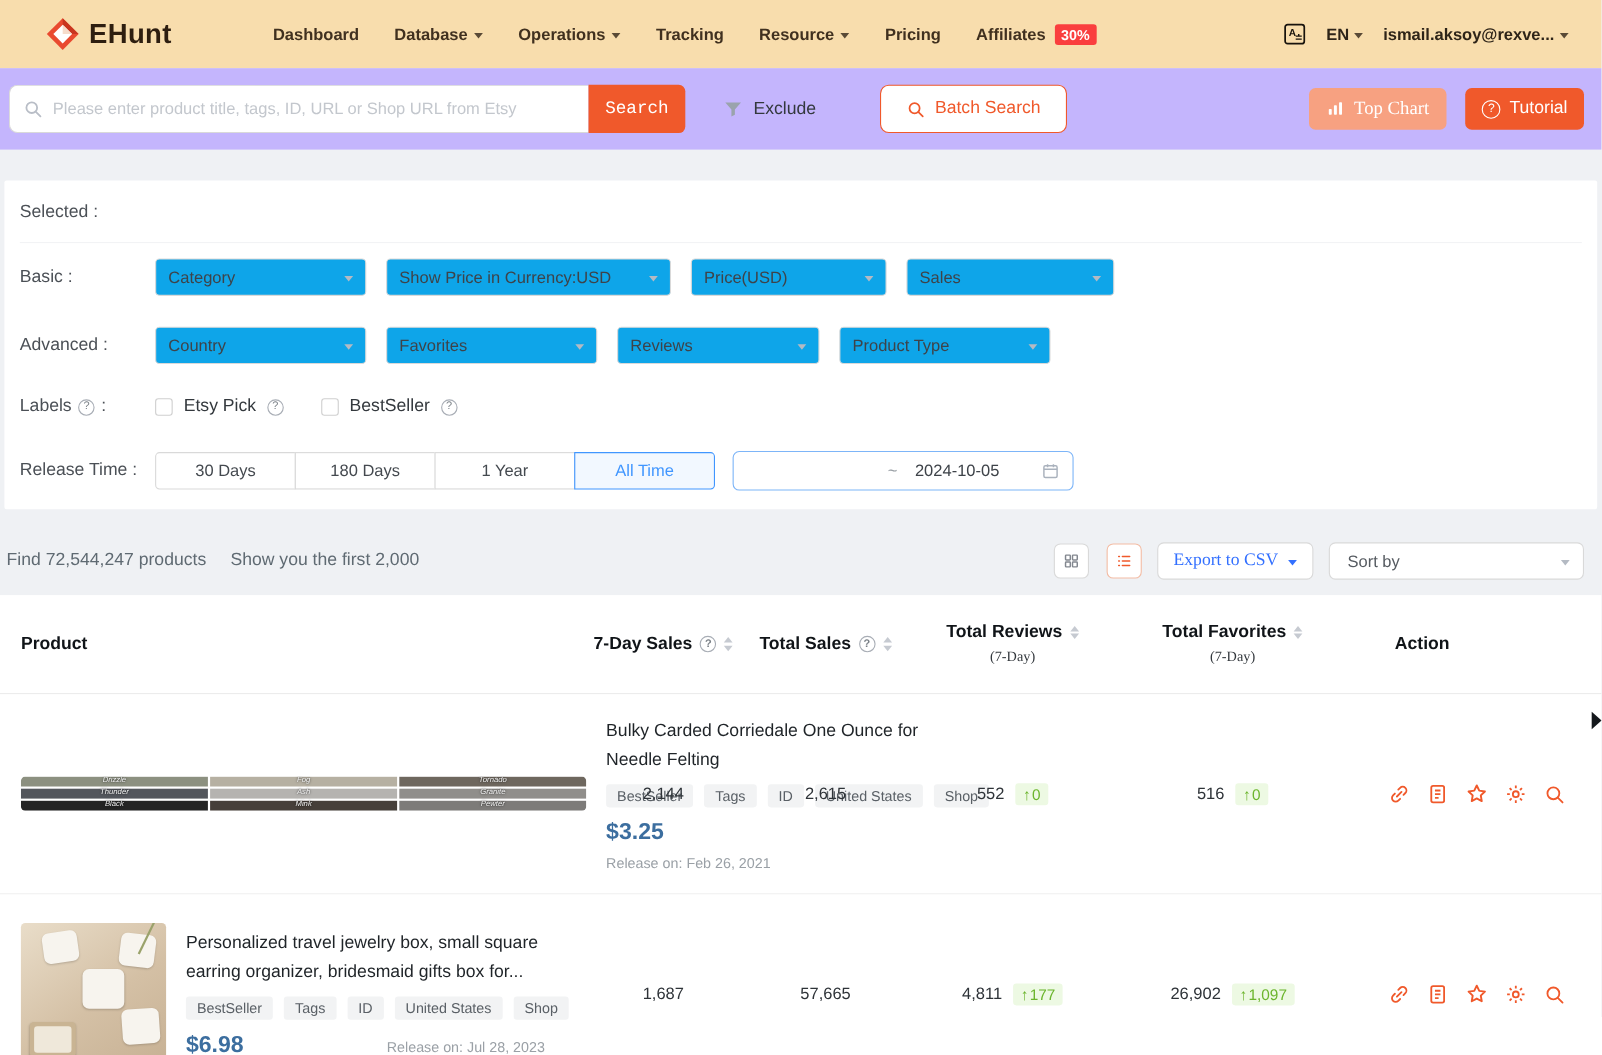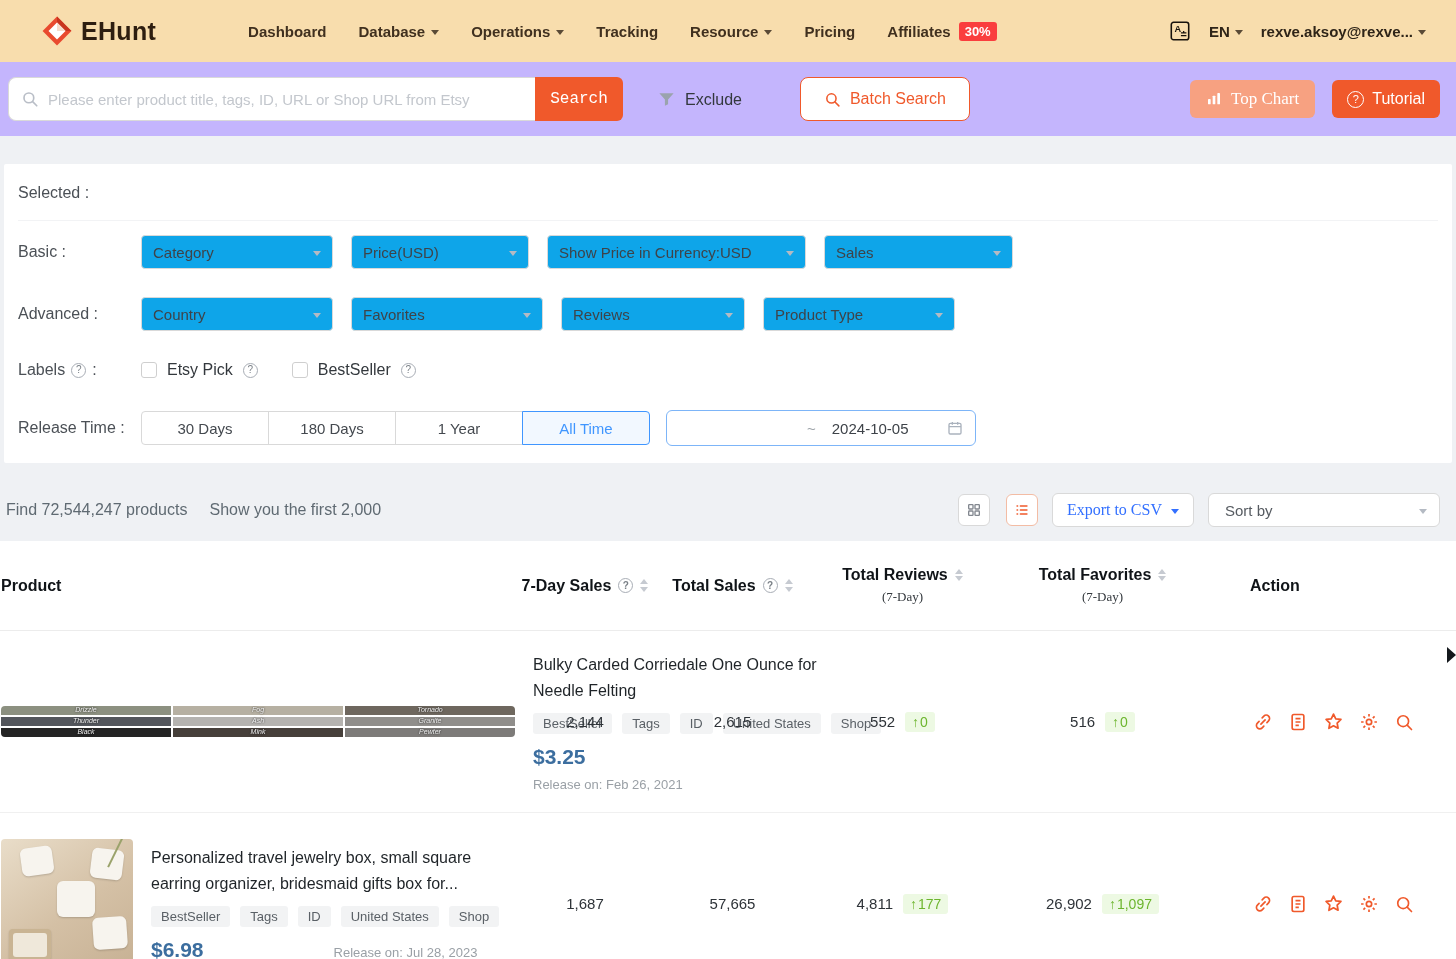--- a/index.html
+++ b/index.html
@@ -60,21 +60,21 @@
   .found{font-size:16px;color:#5f6a72}
   .shown{font-size:16px;color:#5f6a72;margin-left:22px}
   .vbtn{width:32px;height:32px;border:1px solid #d9d9d9;border-radius:6px;background:#fff;display:flex;align-items:center;justify-content:center;cursor:pointer}
   .vbtn.gridv{margin-left:auto}
   .vbtn.listv{margin-left:16px;border-color:#f3bca4}
   .btn-export{margin-left:14px;height:34px;border:1px solid #d9d9d9;border-radius:6px;background:#fff;display:flex;align-items:center;gap:9px;padding:0 14px;font-family:"Liberation Serif",serif;font-size:16px;color:#3370ff;cursor:pointer}
   .btn-sort{margin-left:14px;width:232px;height:34px;border:1px solid #d9d9d9;border-radius:6px;background:#fff;display:flex;align-items:center;justify-content:space-between;padding:0 12px 0 16px;font-size:15px;color:#565b61;cursor:pointer;font-family:inherit}
 
   
   .ptable{background:#fff}
-  .tgrid{display:grid;grid-template-columns:514px 140px 155px 185px 215px 1fr;padding-left:1px}
+  .tgrid{display:grid;grid-template-columns:514px 140px 155px 185px 215px 1fr;padding-left:19px}
   .thead{height:90px;align-items:center;border-bottom:1px solid #ececec}
   .th{display:flex;align-items:center;justify-content:center;gap:7px;font-size:16px;font-weight:700;color:#101418}
   .th.left{justify-content:flex-start}
   .th.action{justify-content:flex-start;padding-left:40px}
   .th-stack{display:flex;flex-direction:column;align-items:center;gap:5px}
   .th-line{display:flex;align-items:center;gap:7px;font-size:16px;font-weight:700;color:#101418}
   .sub7{font-family:"Liberation Serif",serif;font-size:13px;font-weight:400;color:#33383d}
   .sorter{display:flex;flex-direction:column;gap:2.5px;cursor:pointer}
   .sorter .up{width:0;height:0;border-left:4px solid transparent;border-right:4px solid transparent;border-bottom:5px solid #c6cad1}
   .sorter .dn{width:0;height:0;border-left:4px solid transparent;border-right:4px solid transparent;border-top:5px solid #c6cad1}
@@ -156,21 +156,21 @@
     <svg width="22" height="22" viewBox="0 0 24 24" style="cursor:pointer">
       <rect x="2.5" y="2.5" width="19" height="19" rx="2.5" fill="none" stroke="#17120c" stroke-width="1.7"></rect>
       <text x="6" y="13.5" font-size="10" font-family="Liberation Sans,sans-serif" font-weight="bold" fill="#17120c">A</text>
       <path d="M13 14h6M13 17h6M16 14v-2" stroke="#17120c" stroke-width="1.4" fill="none"></path>
     </svg>
     <div class="lang">
       <span>EN</span>
       <i class="chev"></i>
     </div>
     <div class="account">
-      <span>rexve.aksoy@rexve...</span>
+      <span>ismail.aksoy@rexve...</span>
       <i class="chev"></i>
     </div>
   </div>
 </header>
 
 <section class="search-row">
   <div class="search-group">
     <div class="search-box">
       <svg width="18" height="18" viewBox="0 0 24 24" fill="none" stroke="#b9bec7" stroke-width="2.2">
           <circle cx="10.5" cy="10.5" r="6.5"></circle>
@@ -215,26 +215,26 @@
   </div>
 
   <div class="f-row">
     <div class="f-label">
         <span>Basic :</span>
       </div>
     <div class="dd" style="width:192px">
         <span>Category</span>
         <i class="chev g"></i>
       </div>
+    <div class="dd" style="width:259px">
+        <span>Show Price in Currency:USD</span>
+        <i class="chev g"></i>
+      </div>
     <div class="dd" style="width:178px">
         <span>Price(USD)</span>
-        <i class="chev g"></i>
-      </div>
-    <div class="dd" style="width:259px">
-        <span>Show Price in Currency:USD</span>
         <i class="chev g"></i>
       </div>
     <div class="dd" style="width:189px">
         <span>Sales</span>
         <i class="chev g"></i>
       </div>
   </div>
 
   <div class="f-row">
     <div class="f-label">

